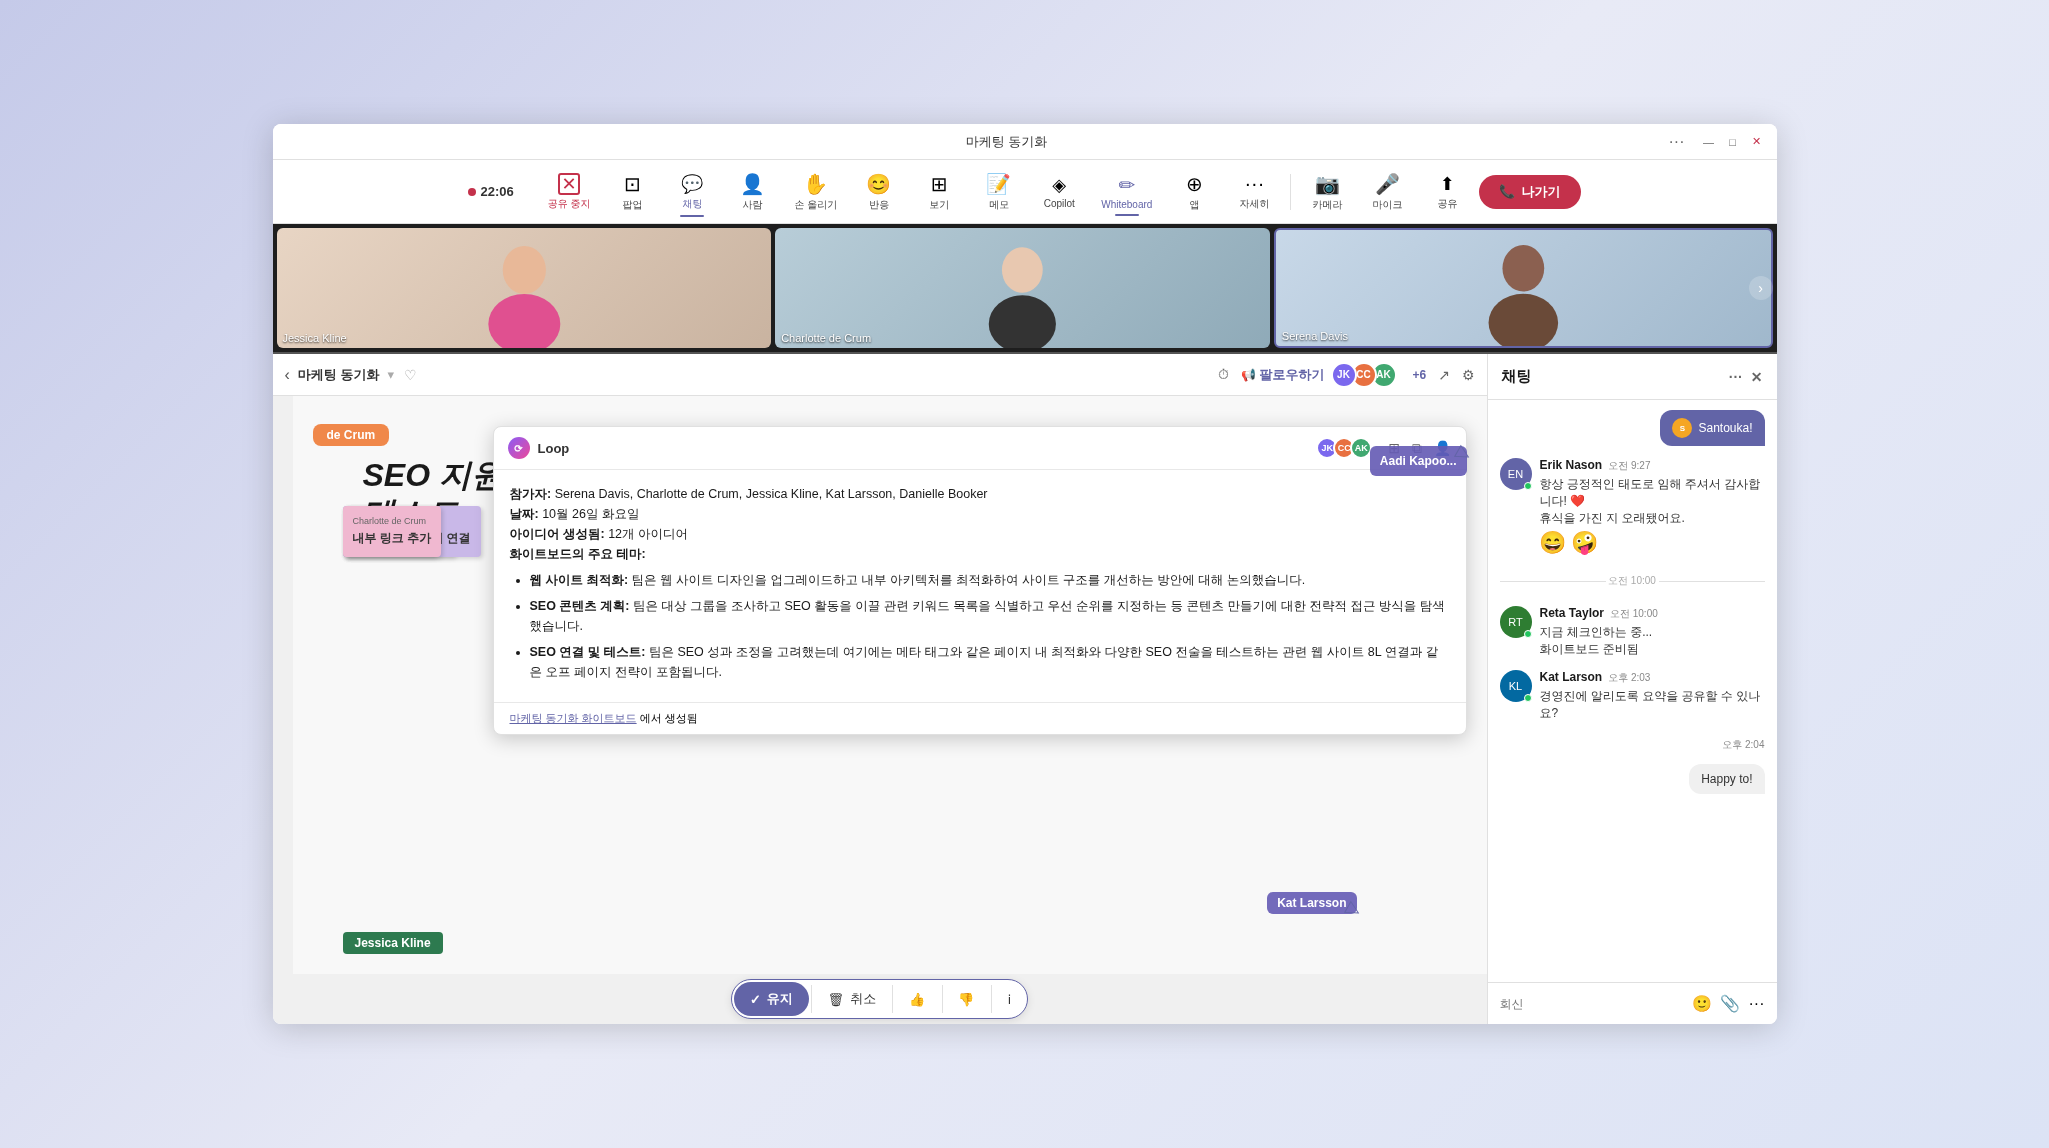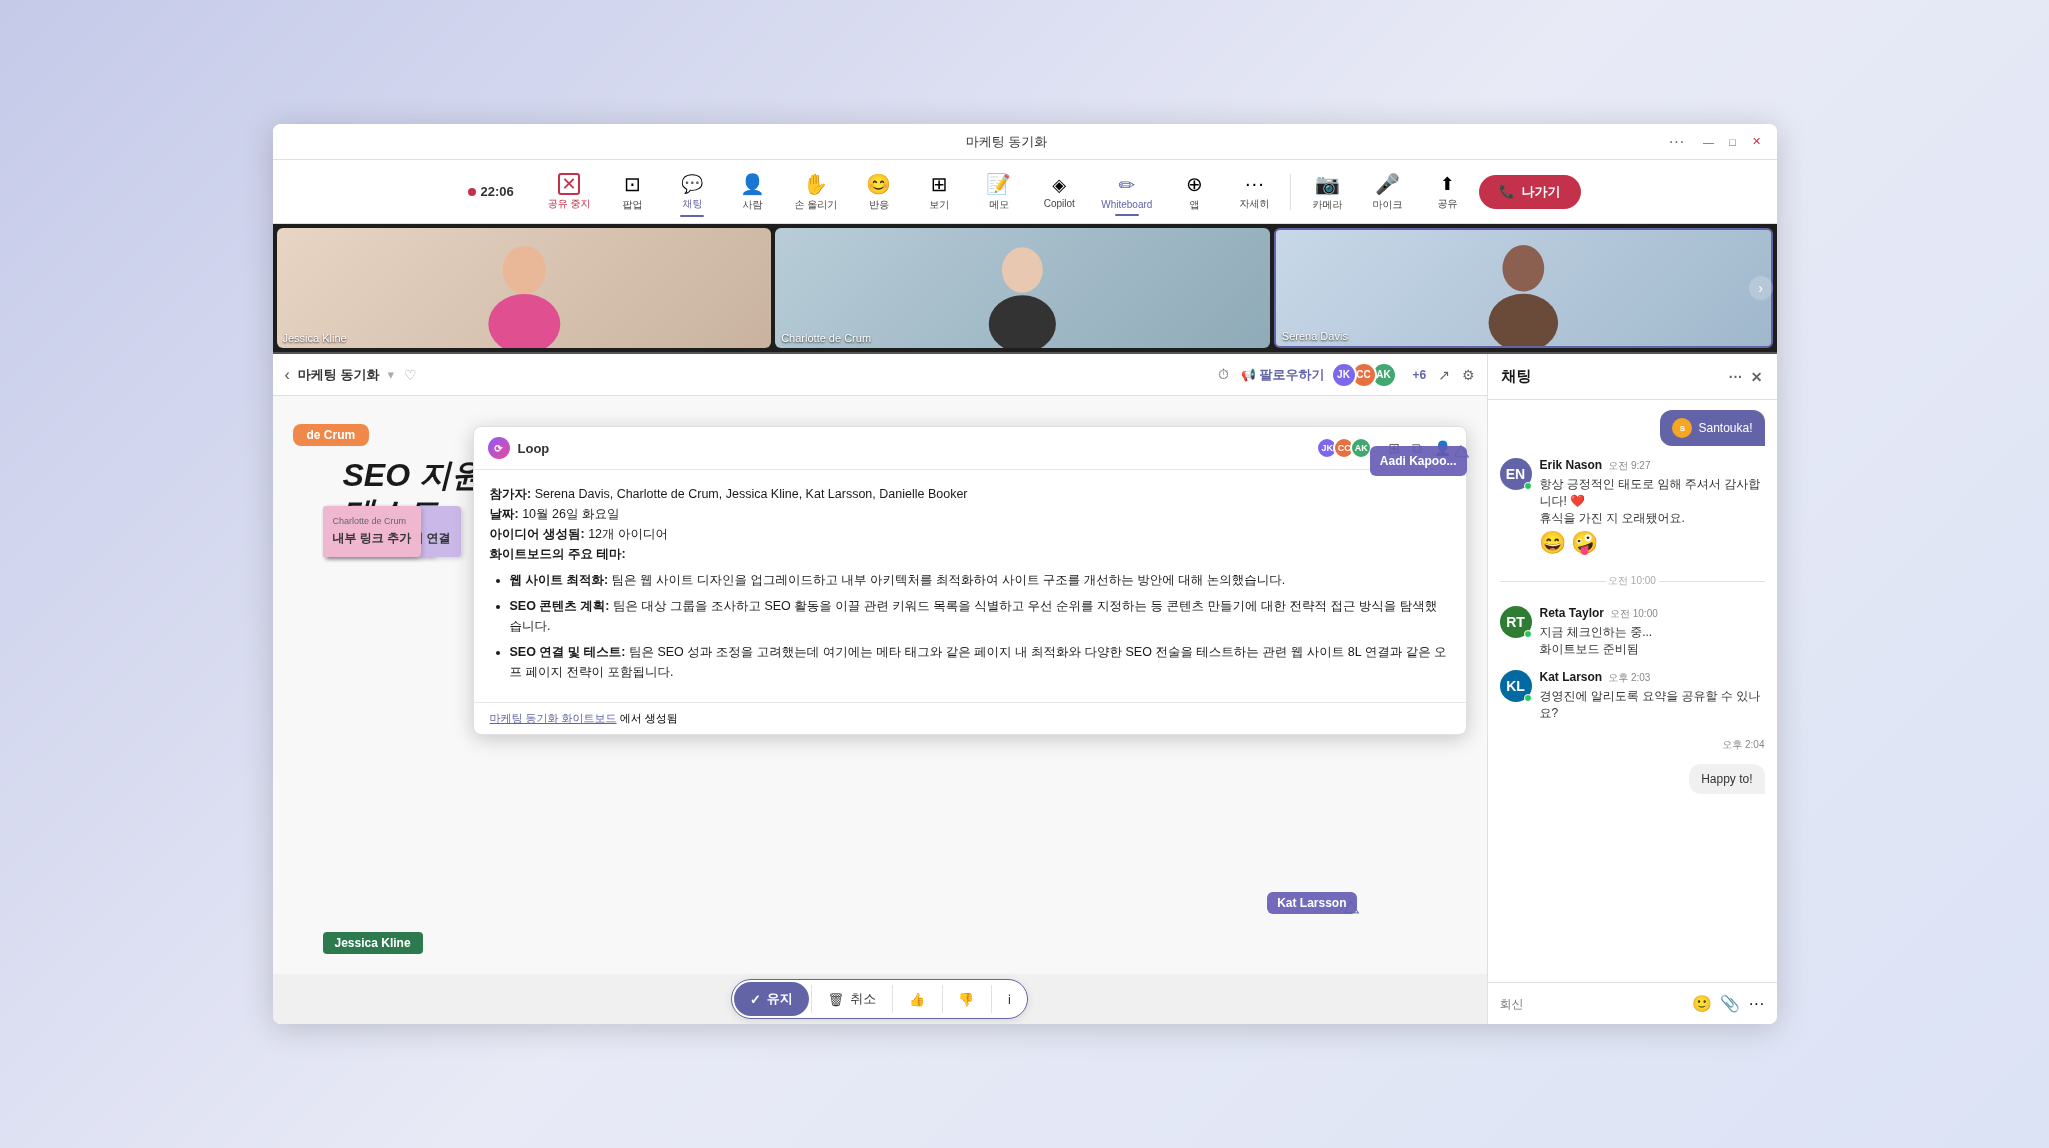--- a/index.html
+++ b/index.html
@@ -236,20 +236,21 @@
       color: #6264a7;
       font-weight: 600;
       margin-left: 4px;
     }
     
     .wb-canvas {
       flex: 1;
       position: relative;
       overflow: hidden;
       background: #f8f8f8;
+      margin-left: 20px;
     }
     
     .wb-title {
       position: absolute;
       left: 70px;
       top: 60px;
       font-size: 32px;
       font-weight: 900;
       font-style: italic;
       color: #1a1a1a;
@@ -459,21 +460,21 @@
       font-size: 8px; font-weight: 700; color: #fff; flex-shrink: 0;
     }
     .msg-row {
       display: flex;
       gap: 8px;
       align-items: flex-start;
     }
     .msg-avatar {
       width: 32px; height: 32px; border-radius: 50%;
       display: flex; align-items: center; justify-content: center;
-      font-size: 14px; font-weight: 700; color: #fff; flex-shrink: 0;
+      font-size: 11px; font-weight: 400; color: #fff; flex-shrink: 0;
       position: relative;
     }
     .online-dot {
       position: absolute;
       bottom: 0; right: 0;
       width: 8px; height: 8px;
       background: #22c55e;
       border-radius: 50%;
       border: 1.5px solid #fff;
     }

